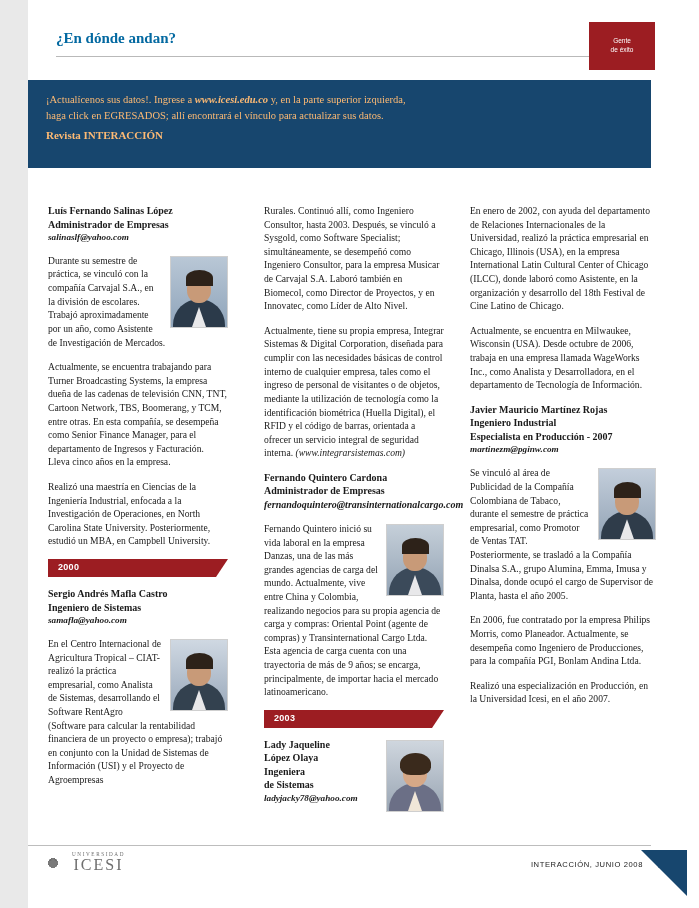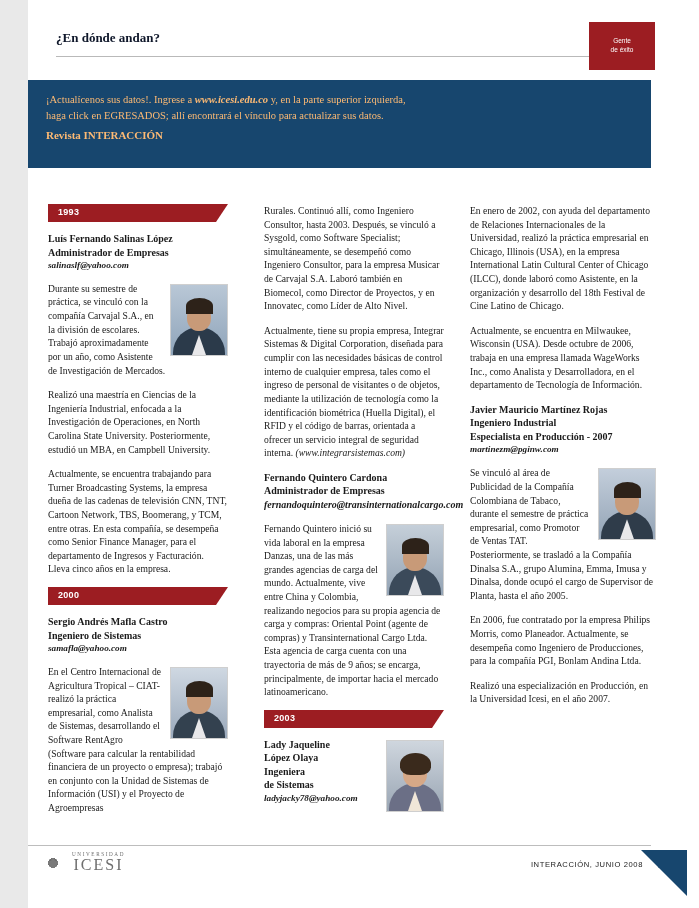--- a/index.html
+++ b/index.html
@@ -22,21 +22,21 @@
     background:#e9e9e9;
   }
   .right-strip {
     position:absolute; right:0; top:0; width:12px; height:908px;
     background:#ffffff;
   }
 
   
   .header-title {
     position:absolute; left:56px; top:30px;
-    font-size:13px; font-weight:bold; color:#0f172a;
+    font-size:15px; font-weight:bold; color:#0369a1;
     font-family:"Liberation Serif", serif;
   }
   .header-rule {
     position:absolute; left:56px; top:56px; width:595px; height:1px;
     background:#b9b9b9;
   }
   .badge {
     position:absolute; right:44px; top:22px; width:66px; height:48px;
     background:#9c1d22; color:#ffffff;
     font-family:"Liberation Sans", sans-serif;
@@ -203,41 +203,36 @@
   <div class="notice">
     <div class="l1">
       <span>¡Actualícenos sus datos!. Ingrese a </span><span class="url">www.icesi.edu.co</span><span> y, en la parte superior izquierda,</span>
       <div>haga click en EGRESADOS; allí encontrará el vínculo para actualizar sus datos.</div>
     </div>
     <div class="l2">Revista INTERACCIÓN</div>
   </div>
 
   <div class="col col1">
 
-    <div class="yearbar">
-      <div class="bar"></div>
-      <div class="tri"></div>
-      <div class="txt">1993</div>
-    </div>
 
     <p class="person-name">Luís Fernando Salinas López</p>
     <p class="person-role">Administrador de Empresas</p>
     <p class="person-mail">salinaslf@yahoo.com</p>
 
     <div class="photo">
       <div class="bg" style="background:linear-gradient(#b9c7d6,#8fa4ba)"></div>
       <div class="body"></div>
       <div class="shirt"></div>
       <div class="head"></div>
       <div class="hair"></div>
     </div>
     <p class="body">Durante su semestre de práctica, se vinculó con la compañía Carvajal S.A., en la división de escolares. Trabajó aproximadamente por un año, como Asistente de Investigación de Mercados.</p>
     <div class="clear"></div>
+    <p class="body">Actualmente, se encuentra trabajando para Turner Broadcasting Systems, la empresa dueña de las cadenas de televisión CNN, TNT, Cartoon Network, TBS, Boomerang, y TCM, entre otras. En esta compañía, se desempeña como Senior Finance Manager, para el departamento de Ingresos y Facturación. Lleva cinco años en la empresa.</p>
     <p class="body">Realizó una maestría en Ciencias de la Ingeniería Industrial, enfocada a la Investigación de Operaciones, en North Carolina State University. Posteriormente, estudió un MBA, en Campbell University.</p>
-    <p class="body">Actualmente, se encuentra trabajando para Turner Broadcasting Systems, la empresa dueña de las cadenas de televisión CNN, TNT, Cartoon Network, TBS, Boomerang, y TCM, entre otras. En esta compañía, se desempeña como Senior Finance Manager, para el departamento de Ingresos y Facturación. Lleva cinco años en la empresa.</p>
 
     <div class="yearbar">
       <div class="bar"></div>
       <div class="tri"></div>
       <div class="txt">2000</div>
     </div>
 
     <p class="person-name">Sergio Andrés Mafla Castro</p>
     <p class="person-role">Ingeniero de Sistemas</p>
     <p class="person-mail">samafla@yahoo.com</p>

